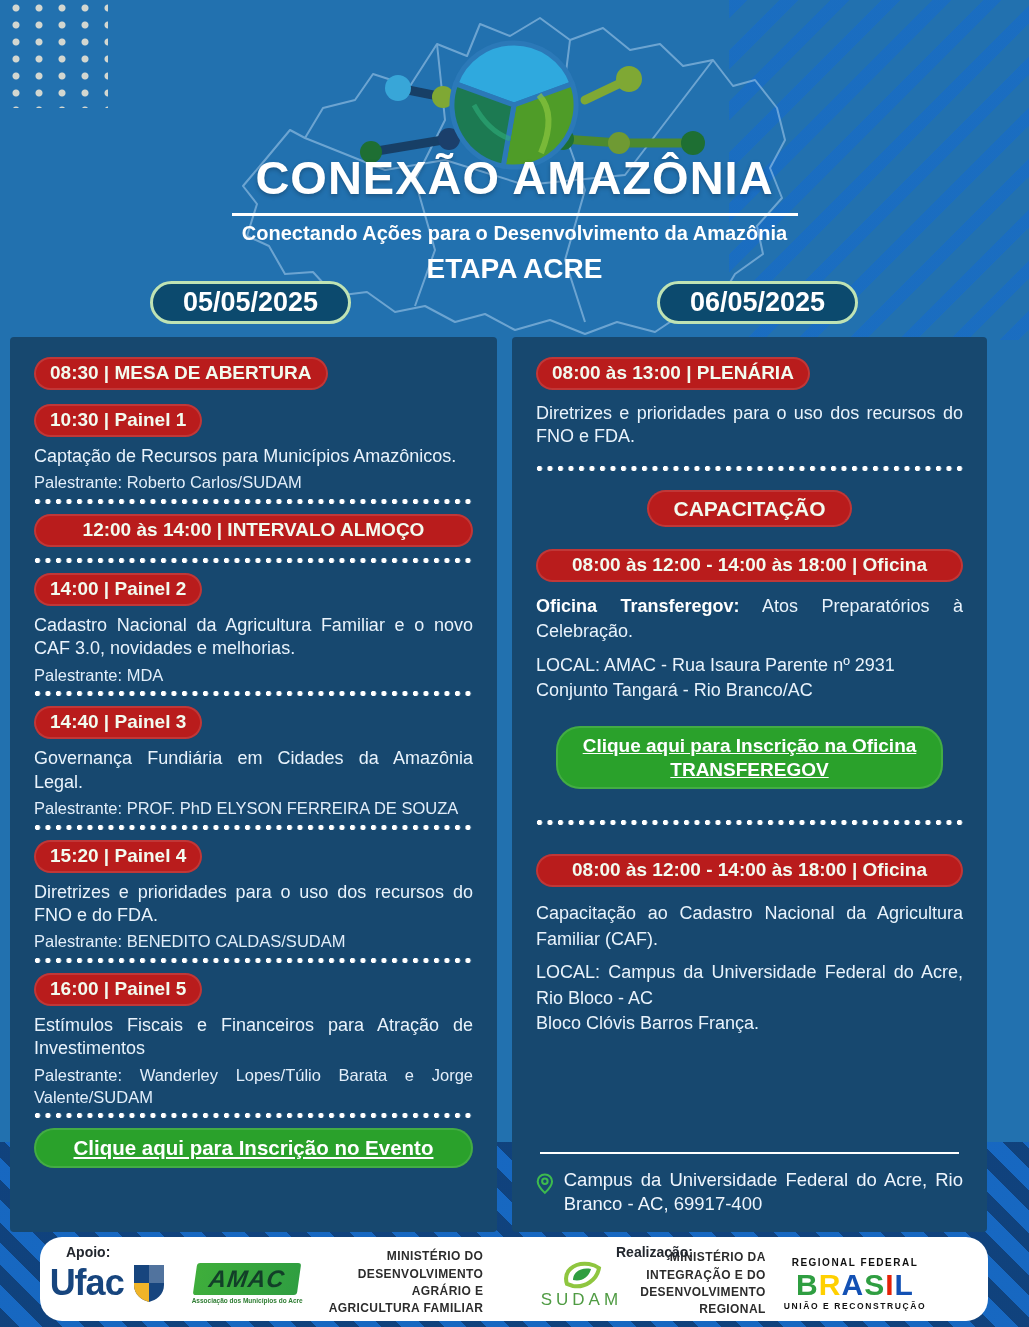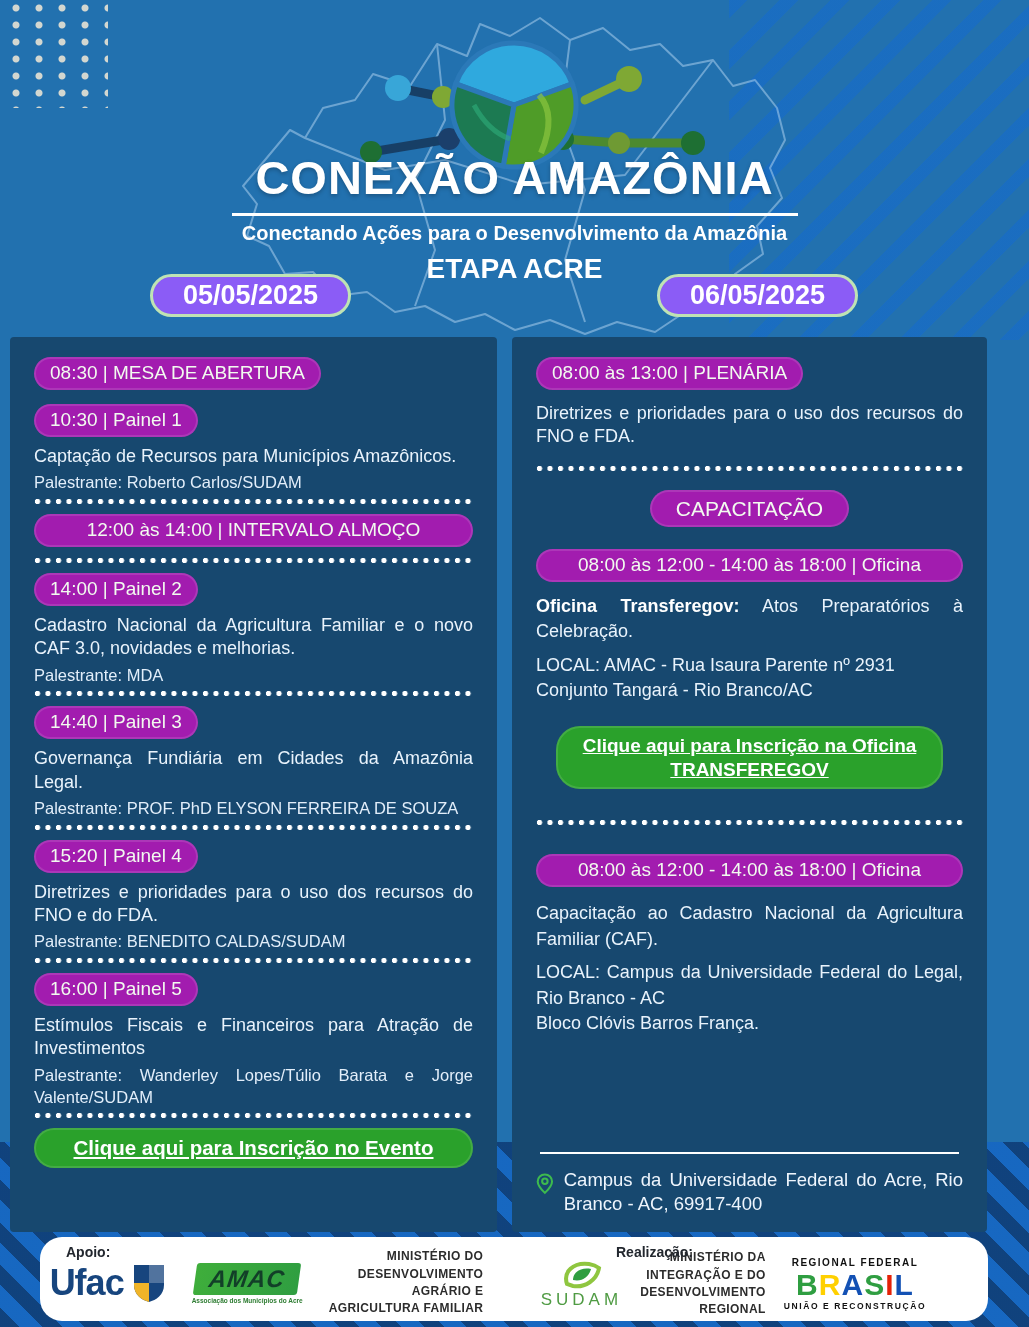--- a/index.html
+++ b/index.html
@@ -18,32 +18,32 @@
   .collage-svg{position:absolute;left:0;top:0;z-index:3;}
 
   
   .header{position:absolute;left:0;top:150px;width:100%;text-align:center;z-index:4;color:#fff;}
   .title{font-size:47px;font-weight:800;letter-spacing:1px;margin:0;text-shadow:0 2px 4px rgba(0,0,0,.25);}
   .title-rule{width:566px;height:3px;background:#fff;margin:8px auto 6px;}
   .subtitle{font-size:20px;font-weight:700;margin:0;}
   .stage{font-size:28px;font-weight:800;margin:8px 0 0;}
 
   
-  .date-pill{position:absolute;top:274px;z-index:4;background:#8b5cf6;border:3px solid #bfe3b4;
+  .date-pill{position:absolute;top:281px;z-index:4;background:#0c4a6e;border:3px solid #bfe3b4;
     border-radius:26px;color:#fff;font-weight:800;font-size:27px;padding:3px 30px;}
   .date-left{left:150px;}
   .date-right{left:657px;}
 
   
   .panel{position:absolute;top:337px;height:895px;background:#17486f;z-index:2;border-radius:4px;
     padding:20px 24px;box-sizing:border-box;color:#eef5fd;}
   .panel-left{left:10px;width:487px;}
   .panel-right{left:512px;width:475px;}
 
-  .pill{display:inline-block;background:#a21caf;border-radius:22px;color:#f2fbef;font-weight:400;
+  .pill{display:inline-block;background:#b91c1c;border-radius:22px;color:#f2fbef;font-weight:700;
     font-size:19px;padding:6px 16px;line-height:1.1;box-shadow:inset 0 0 0 2px rgba(255,255,255,.12);}
   .pill-block{margin:0 0 6px;}
   .pill-center{display:block;text-align:center;margin:0 0 10px;}
   .pill-center .pill{display:block;}
   .s-title{font-size:18px;line-height:1.3;margin:8px 0 4px;text-align:justify;color:#e9f3fc;}
   .speaker{font-size:16.5px;line-height:1.32;margin:0 0 4px;text-align:justify;color:#e2eefa;font-weight:500;}
   .dots{height:7px;margin:2px 0 9px;background-image:radial-gradient(circle at 3.5px 3.5px,#fff 2.4px,rgba(0,0,0,0) 3px);
     background-size:10.5px 7px;background-repeat:repeat-x;}
   .cta{display:block;background:#2aa12b;border-radius:24px;color:#fff;font-weight:800;font-size:20.5px;
     text-align:center;text-decoration:underline;padding:8px 10px;margin:4px auto 0;cursor:pointer;
@@ -187,21 +187,21 @@
 
     <a class="cta cta2"><span>Clique aqui para Inscrição na Oficina</span><br>
       <span>TRANSFEREGOV</span></a>
 
     <div class="dots" style="margin-top:30px;"></div>
 
     <div class="pill-center" style="margin-top:28px;">
         <span class="pill">08:00 às 12:00 - 14:00 às 18:00 | Oficina</span>
       </div>
     <p class="local-text" style="margin-top:14px;">Capacitação ao Cadastro Nacional da Agricultura Familiar (CAF).</p>
-    <p class="local-text" style="margin:0;">LOCAL: Campus da Universidade Federal do Legal, Rio Branco - AC</p>
+    <p class="local-text" style="margin:0;">LOCAL: Campus da Universidade Federal do Acre, Rio Bloco - AC</p>
     <p class="local-text" style="margin:0;">Bloco Clóvis Barros França.</p>
 
     <div class="venue">
       <div class="venue-rule"></div>
       <div class="venue-row">
         <svg width="26" height="32" viewBox="0 0 26 32">
           <path d="M13,2 C7,2 2.5,6.6 2.5,12.2 C2.5,19 13,29 13,29 C13,29 23.5,19 23.5,12.2 C23.5,6.6 19,2 13,2 Z" fill="none" stroke="#3dba4e" stroke-width="3"></path>
           <circle cx="13" cy="12" r="4" fill="none" stroke="#3dba4e" stroke-width="3"></circle>
         </svg>
         <div class="venue-text">Campus da Universidade Federal do Acre, Rio Branco - AC, 69917-400</div>

